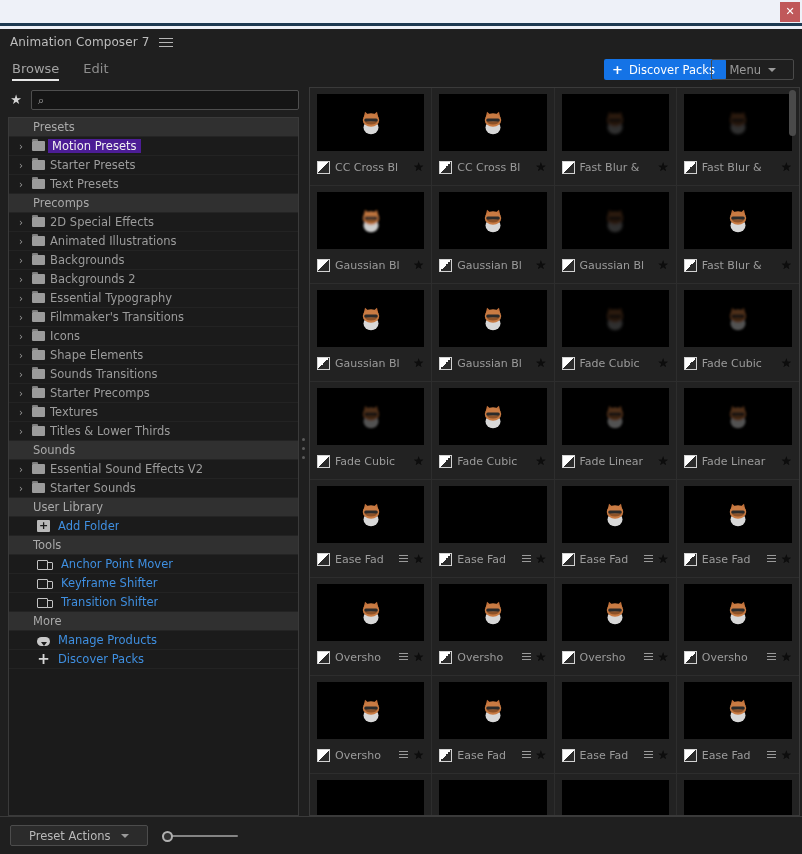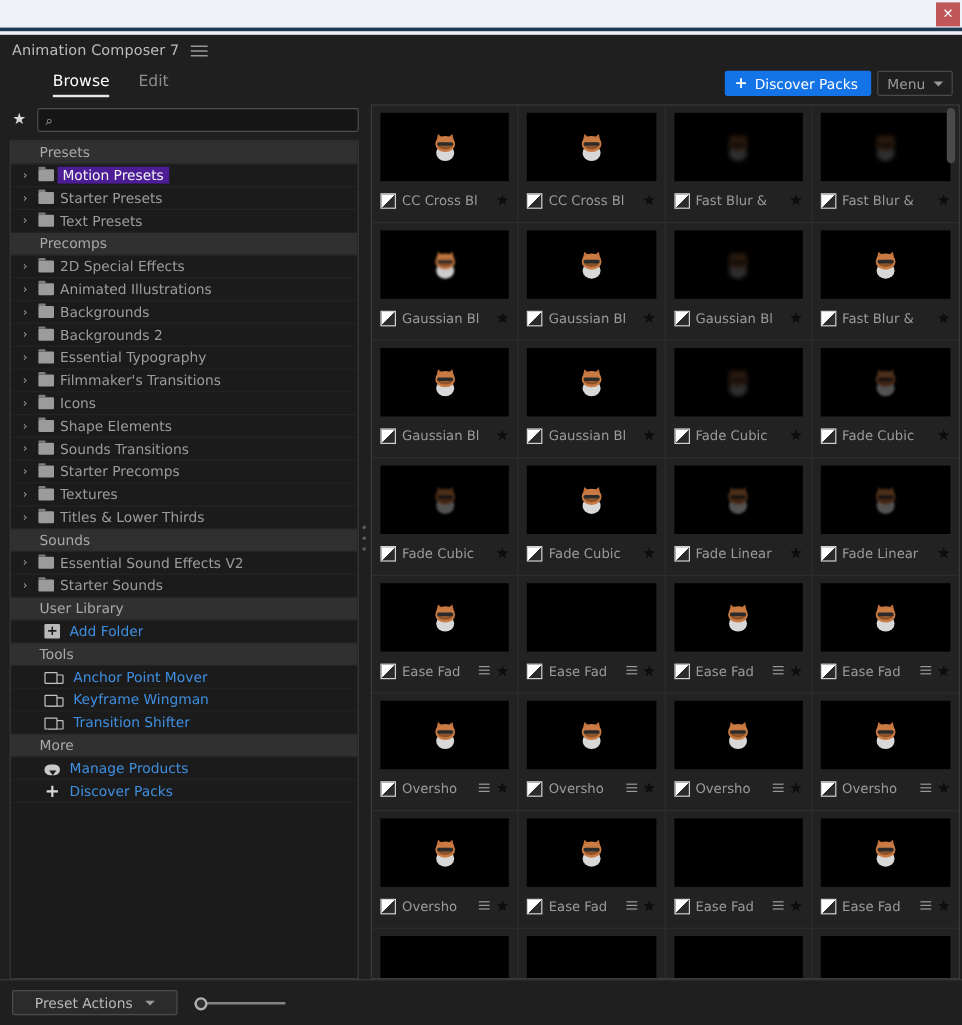--- a/index.html
+++ b/index.html
@@ -58,40 +58,40 @@
 
   
   #tab-row {
     height: 32px; position: relative;
     display: flex; align-items: center; padding-left: 12px; gap: 24px;
   }
   .tab {
     font-size: 13px; color: #8e8e8e; cursor: pointer;
     padding-bottom: 5px; position: relative; line-height: 14px;
   }
-  .tab.active { color: #ffffff; margin-left: 32px; }
+  .tab.active { color: #a3a3a3; }
   .tab.active:after {
     content: ""; position: absolute; left: 0; right: 0; bottom: 0;
     height: 2px; background: #e8e8e8;
   }
 
   #discover-packs-button {
     position: absolute; right: 76px; top: 4px;
     height: 21px; padding: 0 11px 0 8px;
     background: #1473e6; color: #fff;
     border: none; border-radius: 2px;
     font-size: 11.5px; cursor: pointer;
     display: flex; align-items: center; gap: 6px;
     font-family: "DejaVu Sans", "Liberation Sans", sans-serif;
   }
   #discover-packs-button .plus { font-size: 13px; font-weight: bold; line-height: 1; }
 
   #menu-button {
     position: absolute; right: 8px; top: 4px;
-    height: 21px; padding: 0 7px;
+    height: 21px; padding: 0 17px;
     background: transparent; color: #9a9a9a;
     border: 1px solid #4a4a4a; border-radius: 2px;
     font-size: 11.5px; cursor: pointer;
     display: flex; align-items: center; gap: 7px;
     font-family: "DejaVu Sans", "Liberation Sans", sans-serif;
   }
   .chev-down {
     width: 0; height: 0; border-left: 4px solid transparent;
     border-right: 4px solid transparent; border-top: 4px solid #9a9a9a;
     display: inline-block;
@@ -437,21 +437,21 @@
             </div>
             <div class="tree-group-header">
               <span>Tools</span>
             </div>
             <div class="tree-item link indent-tool">
               <span class="ic ic-windows"></span>
               <span class="label">Anchor Point Mover</span>
             </div>
             <div class="tree-item link indent-tool">
               <span class="ic ic-windows"></span>
-              <span class="label">Keyframe Wingman</span>
+              <span class="label">Keyframe Shifter</span>
             </div>
             <div class="tree-item link indent-tool">
               <span class="ic ic-windows"></span>
               <span class="label">Transition Shifter</span>
             </div>
             <div class="tree-group-header">
               <span>More</span>
             </div>
             <div class="tree-item link indent-tool">
               <span class="ic ic-cloud"></span>

